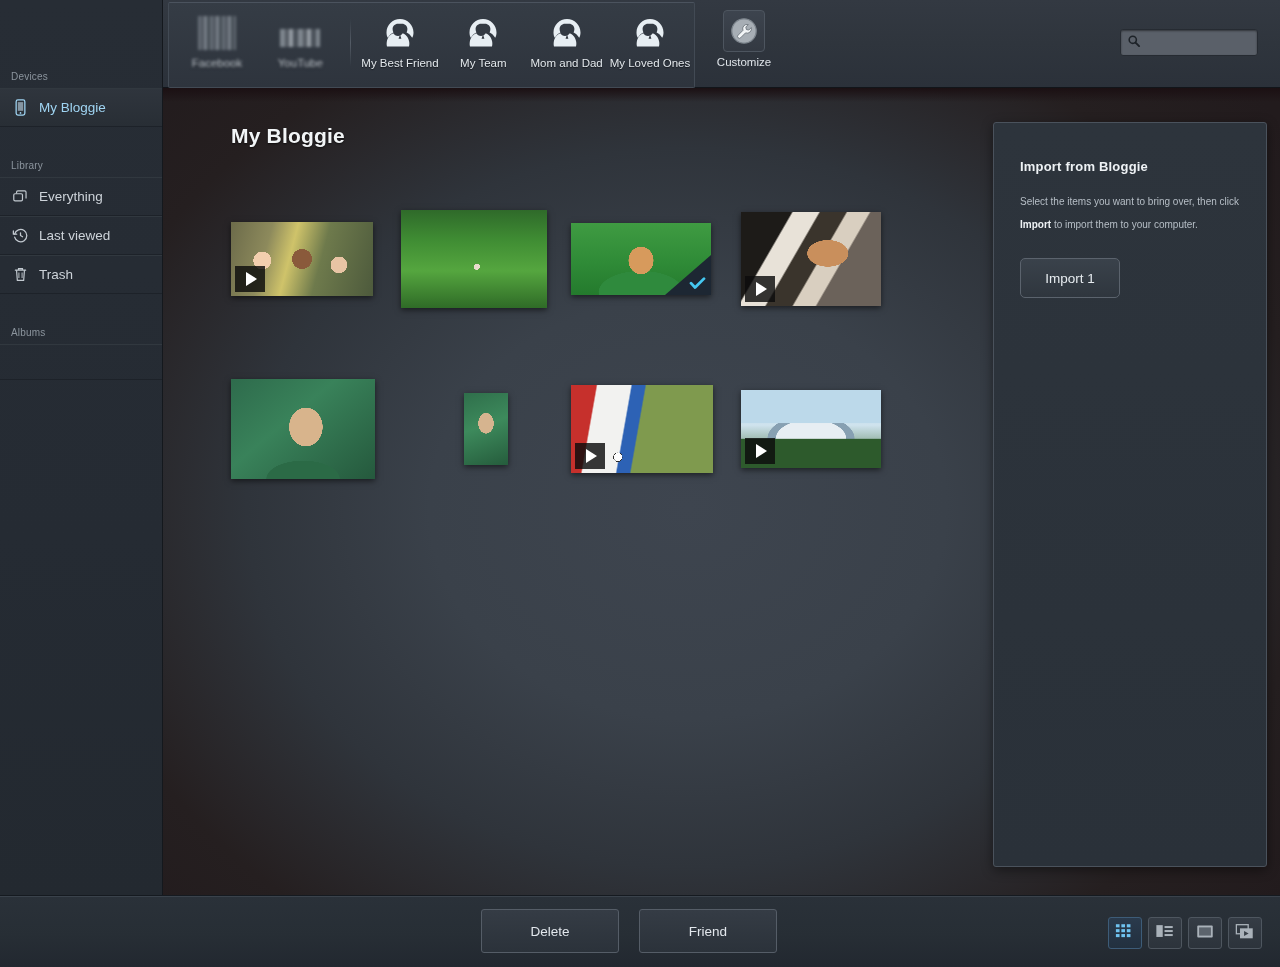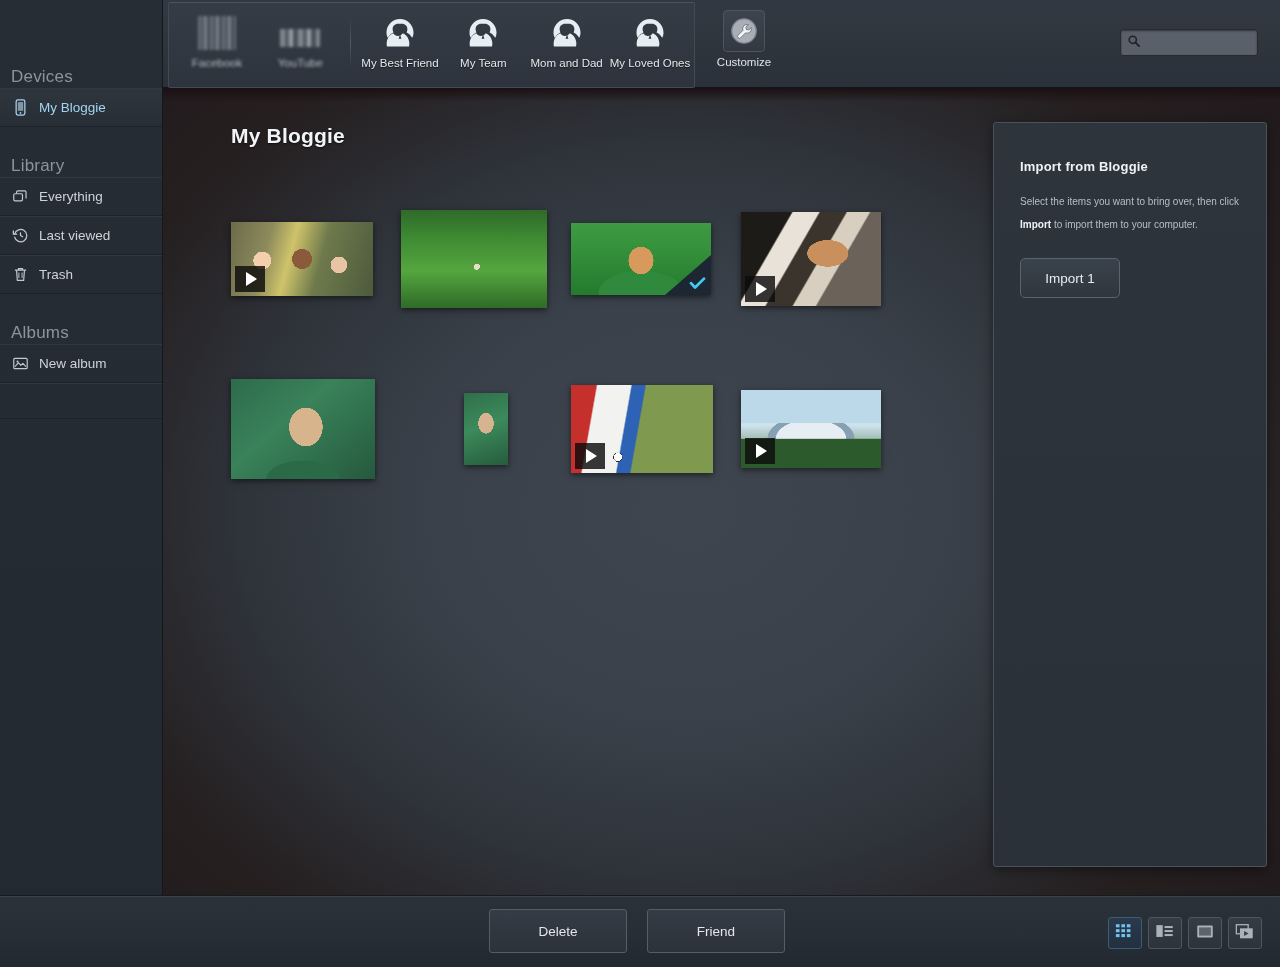--- a/index.html
+++ b/index.html
@@ -11,21 +11,21 @@
   }
   #app { position: relative; width: 1280px; height: 967px; }
 
   
   #sidebar {
     position: absolute; left: 0; top: 0; width: 163px; height: 895px;
     background: linear-gradient(to bottom, #272d35 0%, #252b33 60%, #232930 100%);
     border-right: 1px solid #14181d;
   }
   .sb-section {
-    font-size: 17px; color: #8b949d; padding: 0 0 0 11px;
+    font-size: 10px; color: #8b949d; padding: 0 0 0 11px;
     height: 28px; line-height: 34px; letter-spacing: .2px;
   }
   .sb-spacer { height: 22px; }
   .sb-item {
     display: flex; align-items: center; gap: 9px;
     height: 39px; padding-left: 11px; color: #cdd3d9; font-size: 13.5px;
     border-bottom: 1px solid #1d2229; border-top: 1px solid #31383f;
   }
   .sb-item.active {
     background: linear-gradient(to bottom,#2f353d,#282e35);
@@ -203,21 +203,21 @@
   #bottombar {
     position: absolute; left: 0; top: 895px; width: 1280px; height: 72px;
     background: linear-gradient(to bottom,#2a3139 0%,#272e35 55%,#222830 100%);
     border-top: 1px solid #151a20;
   }
   #bottombar::before{content:"";position:absolute;left:0;top:0;width:100%;height:1px;background:#3a424b;}
   .bbtn {
     position: absolute; top: 13px; height: 44px; width: 138px;
     background: linear-gradient(to bottom,#353c45,#2b323a);
     border: 1px solid #555d67; border-radius: 3px;
-    color: #e2e7ec; font-size: 13.5px; font-family: inherit; cursor: pointer; margin-left: 8px;
+    color: #e2e7ec; font-size: 13.5px; font-family: inherit; cursor: pointer;
   }
   #btn-delete { left: 481px; }
   #btn-share { left: 639px; }
 
   #viewmodes { position:absolute; right: 18px; top: 917px; display:flex; gap:6px; }
   .vbtn {
     width: 34px; height: 32px; border-radius: 3px;
     background: linear-gradient(to bottom,#353c45,#2c333b);
     border: 1px solid #4e565f; display:flex; align-items:center; justify-content:center;
     cursor:pointer;
@@ -276,30 +276,20 @@
             <path d="M7 6.5l1 13h8l1-13" fill="none" stroke="#c2c9d0" stroke-width="1.5" stroke-linejoin="round"></path>
             <path d="M10 9.5v7M14 9.5v7" stroke="#c2c9d0" stroke-width="1.2"></path>
           </svg>
       </span>
       <span>Trash</span>
     </div>
 
     <div class="sb-spacer"></div>
     <div class="sb-section">Albums</div>
 
-    <div class="sb-item">
-      <span class="ico">
-        <svg viewBox="0 0 24 24">
-            <rect x="3.5" y="5.5" width="17" height="13" rx="1.6" fill="none" stroke="#c2c9d0" stroke-width="1.5"></rect>
-            <path d="M5 16l4.4-5 3 3.4 2.6-2.6L19 16" fill="none" stroke="#c2c9d0" stroke-width="1.4" stroke-linejoin="round"></path>
-            <circle cx="8.2" cy="9.4" r="1.3" fill="#c2c9d0"></circle>
-          </svg>
-      </span>
-      <span>New album</span>
-    </div>
 
     <div class="sb-tail"></div>
   </div>
 
   <div id="topbar">
 
     <div id="toolpanel">
       <div class="tool-items">
 
         <div class="tool redacted">

